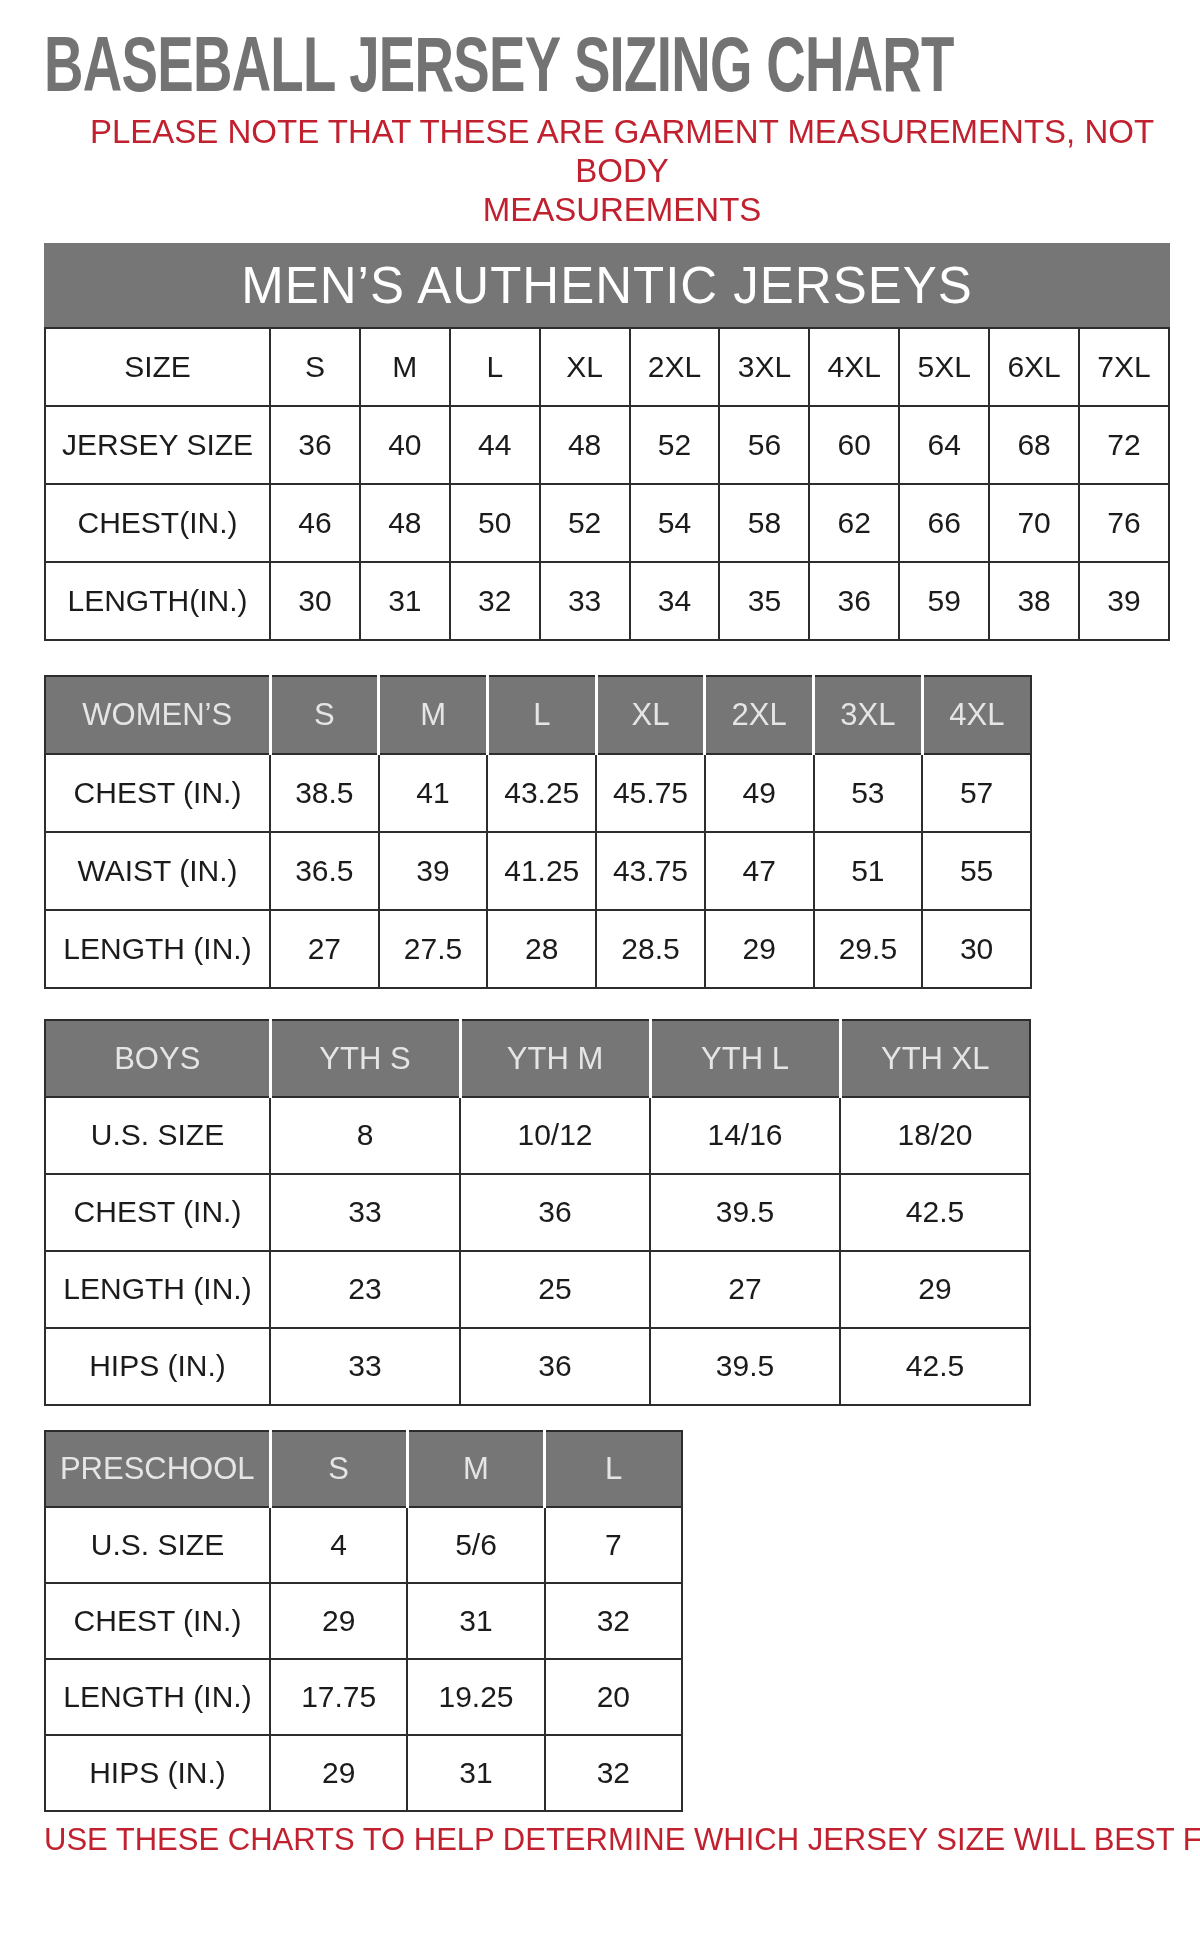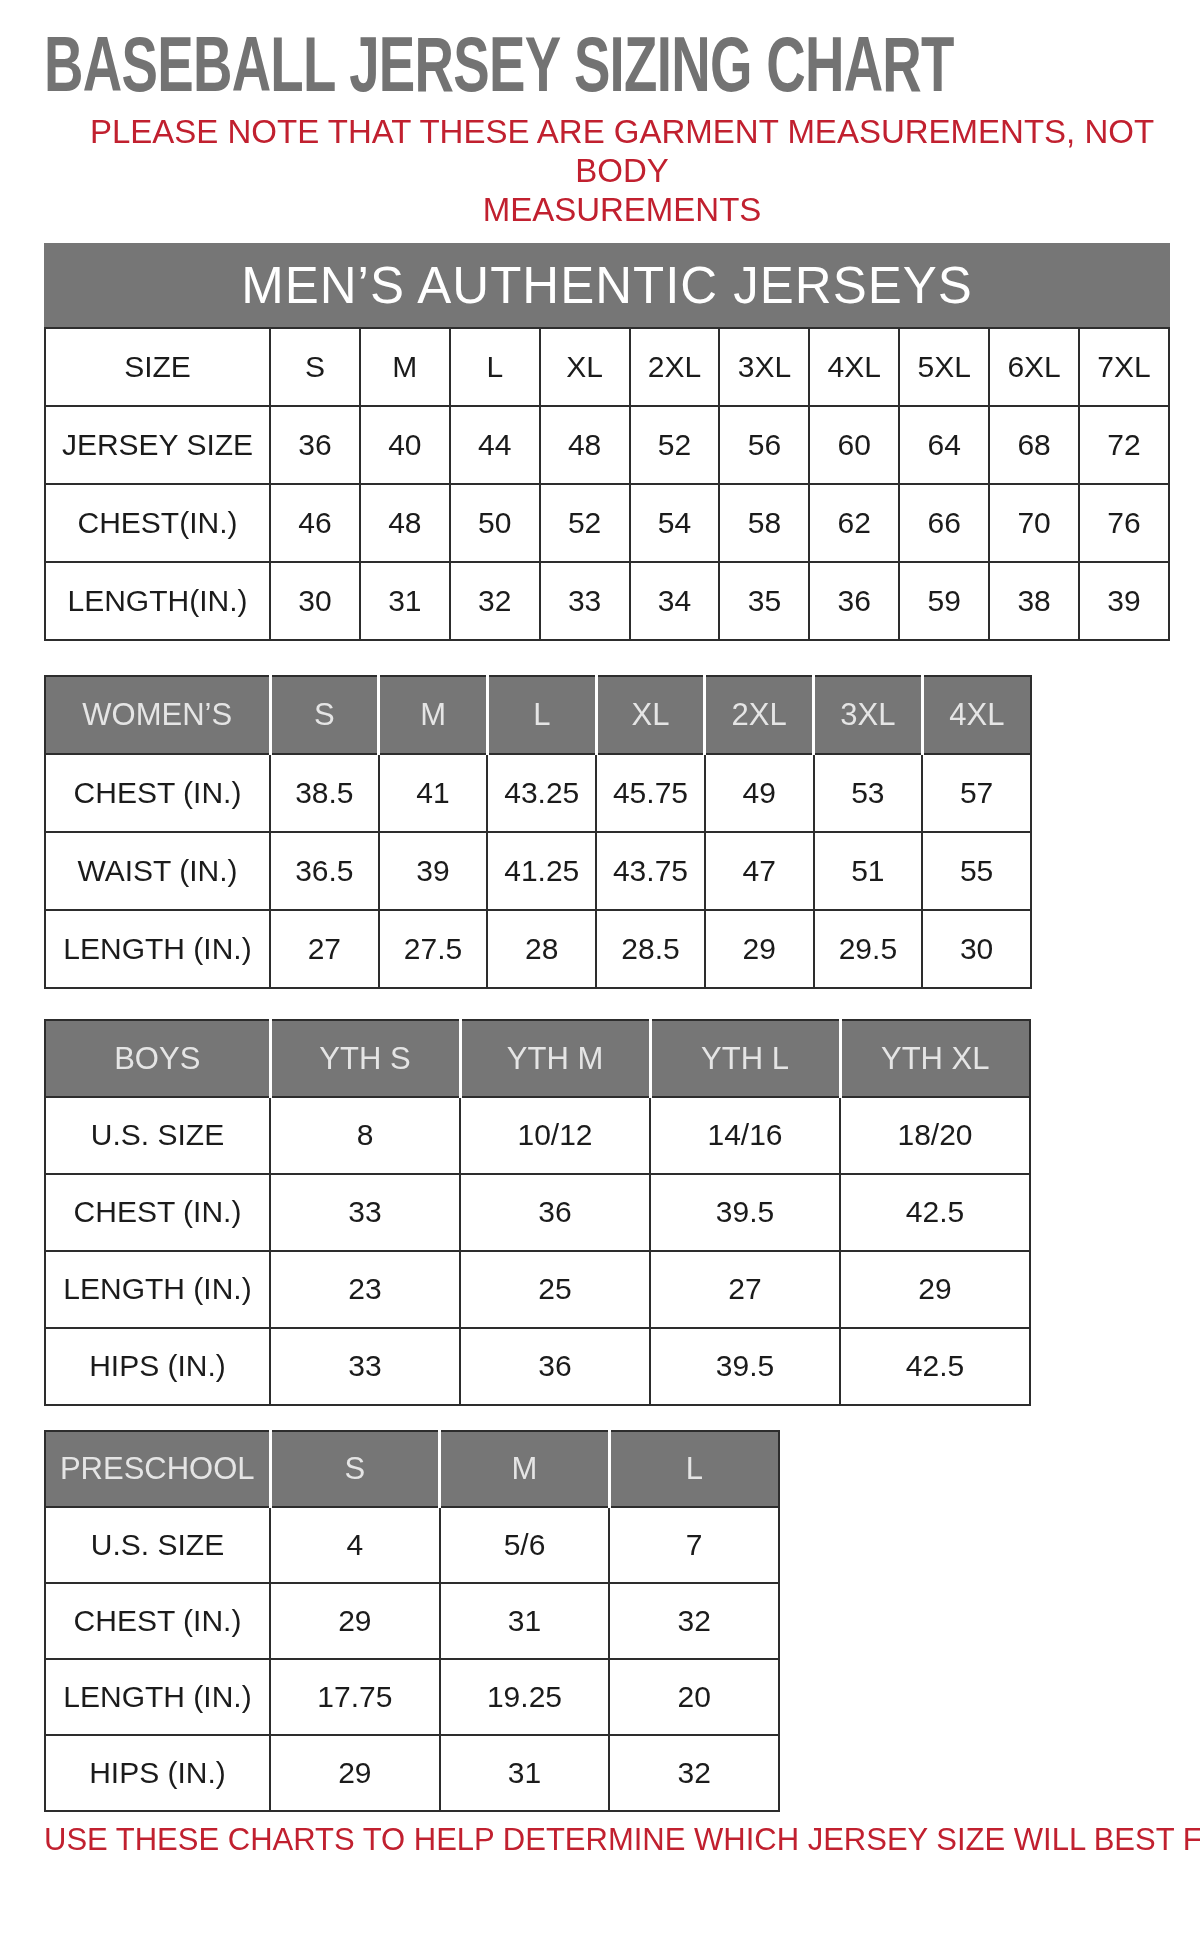--- a/index.html
+++ b/index.html
@@ -66,21 +66,21 @@
     border-right: 3px solid #ffffff;
     border-top: 2px solid var(--border-dark, #2D2D2D);
     border-bottom: 2px solid var(--border-dark, #2D2D2D);
   }
   tr.head-row td:first-child { border-left: 2px solid var(--border-dark, #2D2D2D); }
   tr.head-row td:last-child  { border-right: 2px solid var(--border-dark, #2D2D2D); }
 
   table.mens      { width: 1126px; }
   table.womens    { width: 988px;  margin-top: 34px; }
   table.boys      { width: 987px;  margin-top: 30px; }
-  table.preschool { width: 736px;  margin-top: 24px; }
+  table.preschool { width: 639px;  margin-top: 24px; }
   table.boys td      { height: 77px; }
   table.preschool td { height: 76px; }
 
   .footer {
     margin: 10px 0 0 0;
     font-size: 31px; line-height: 36px;
     color: var(--accent-red, #C1202F);
     white-space: nowrap;
   }
 </style>

